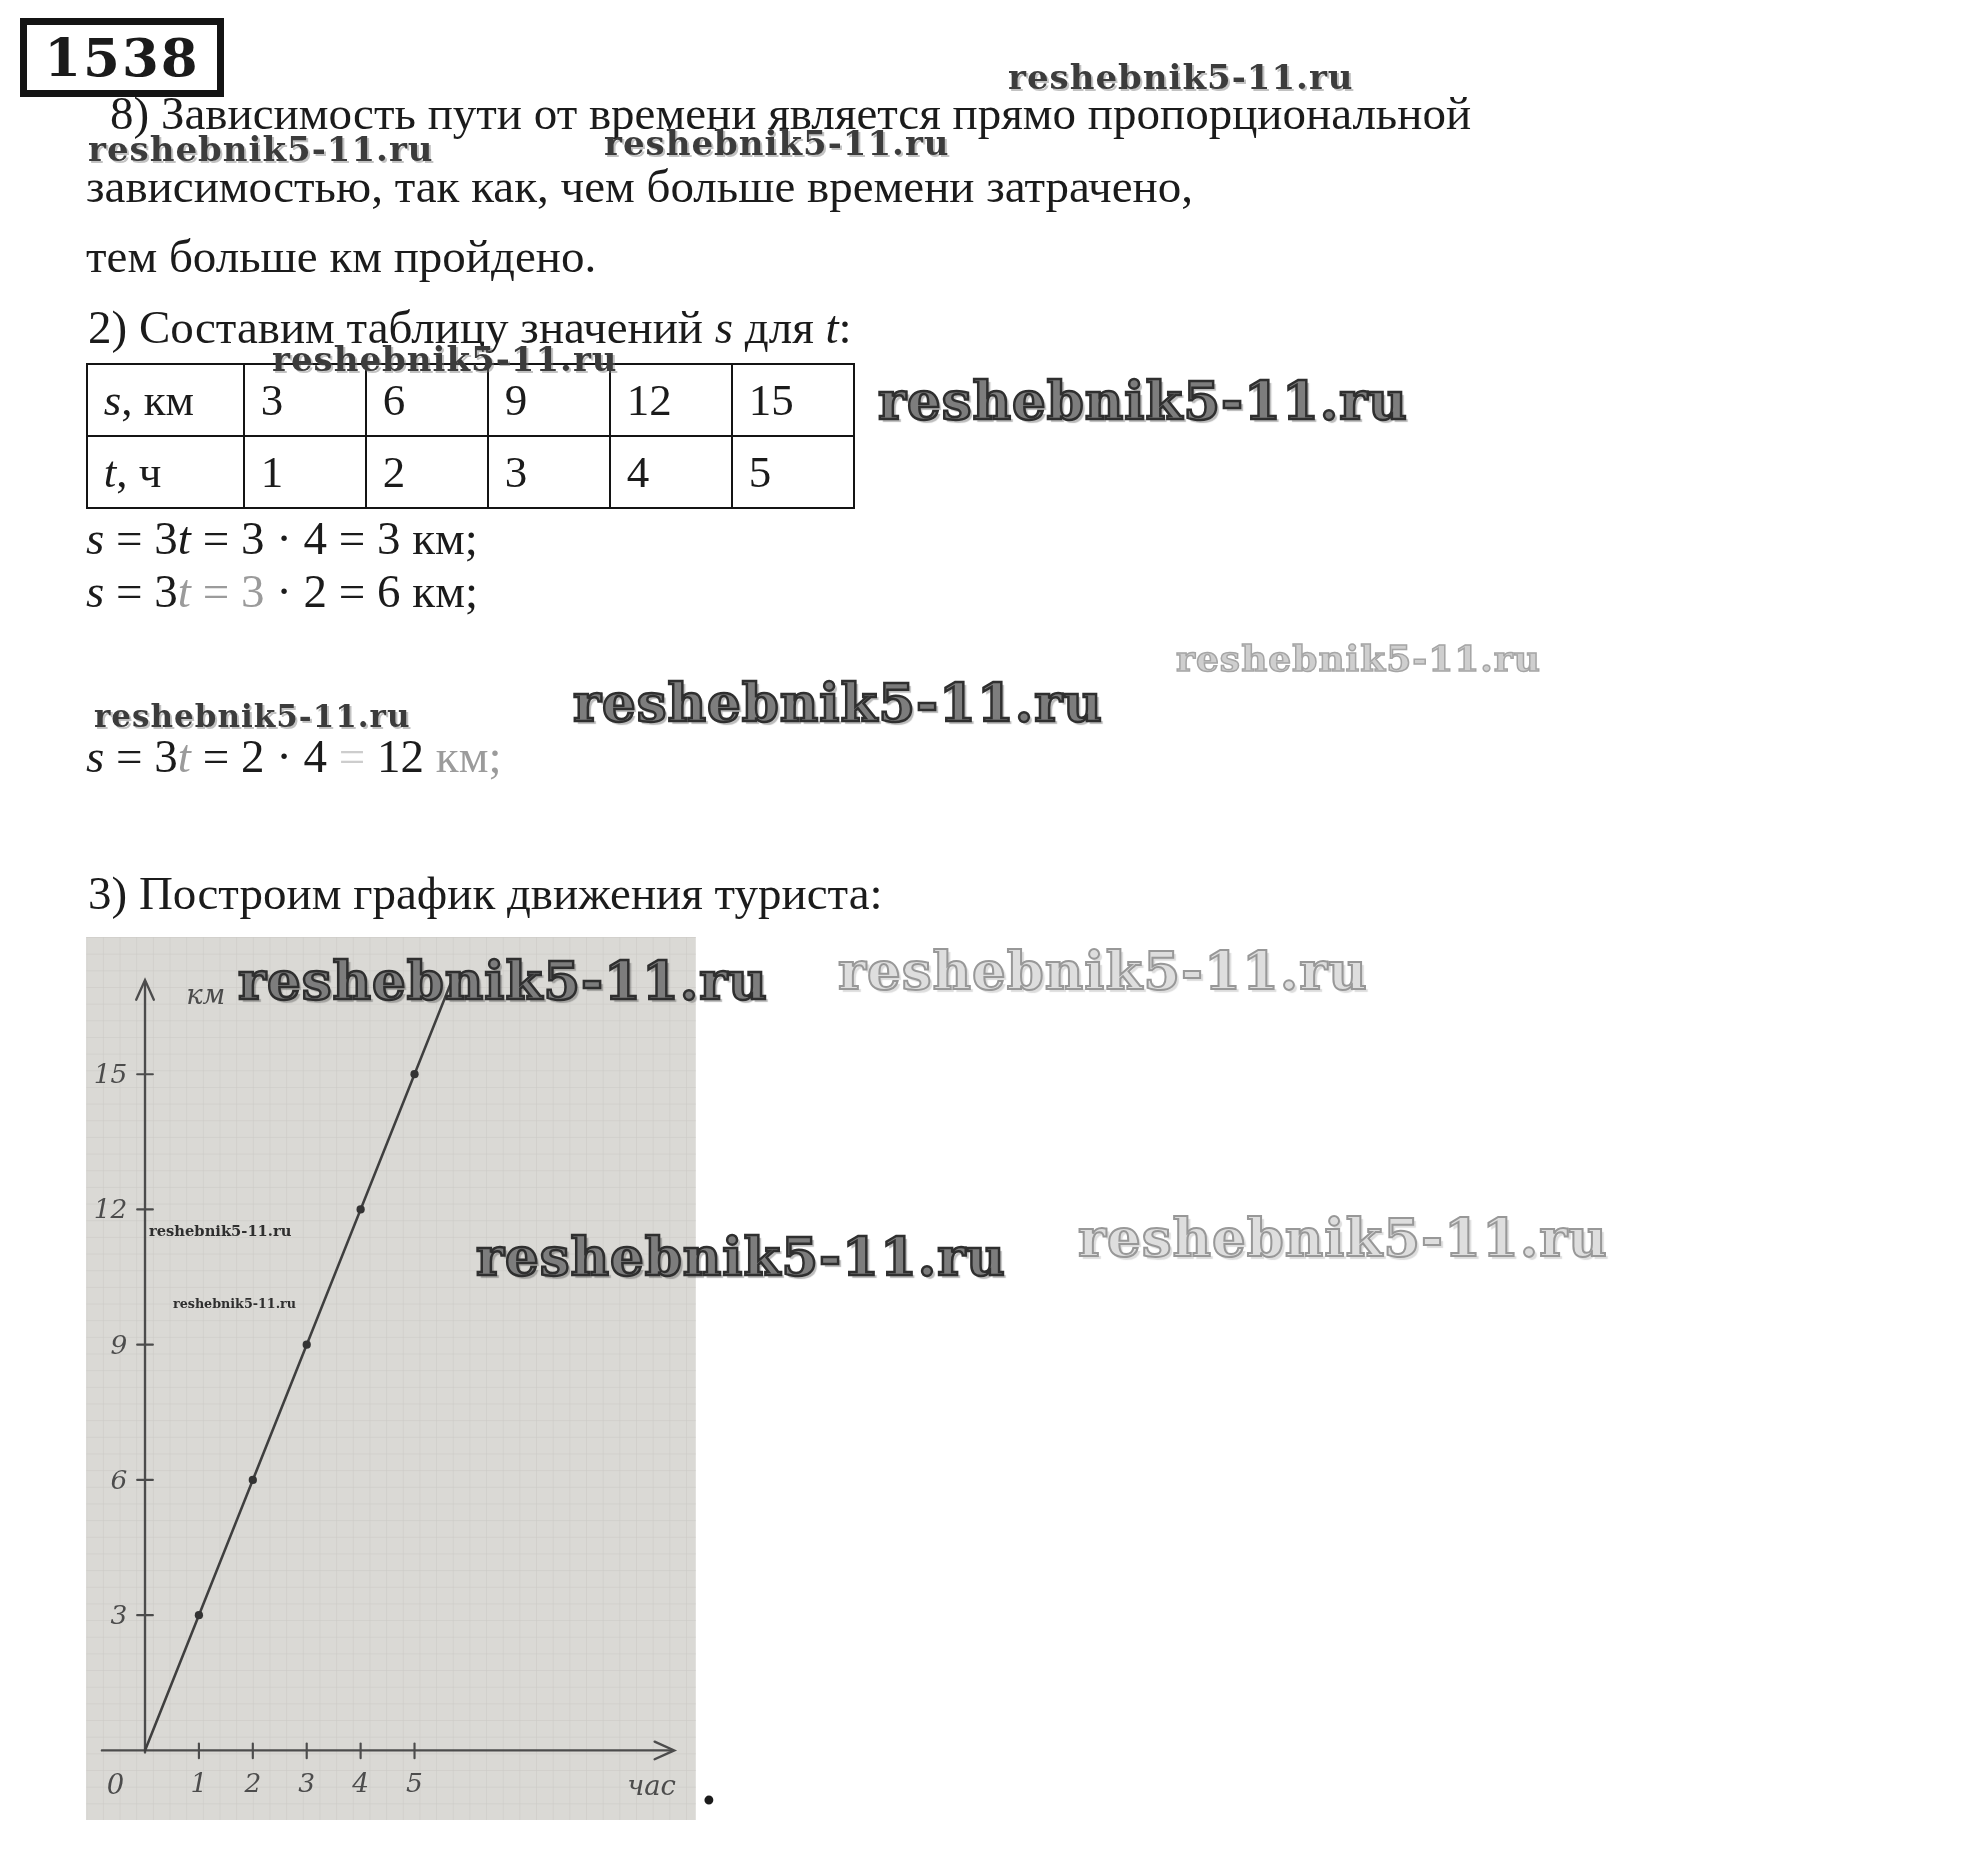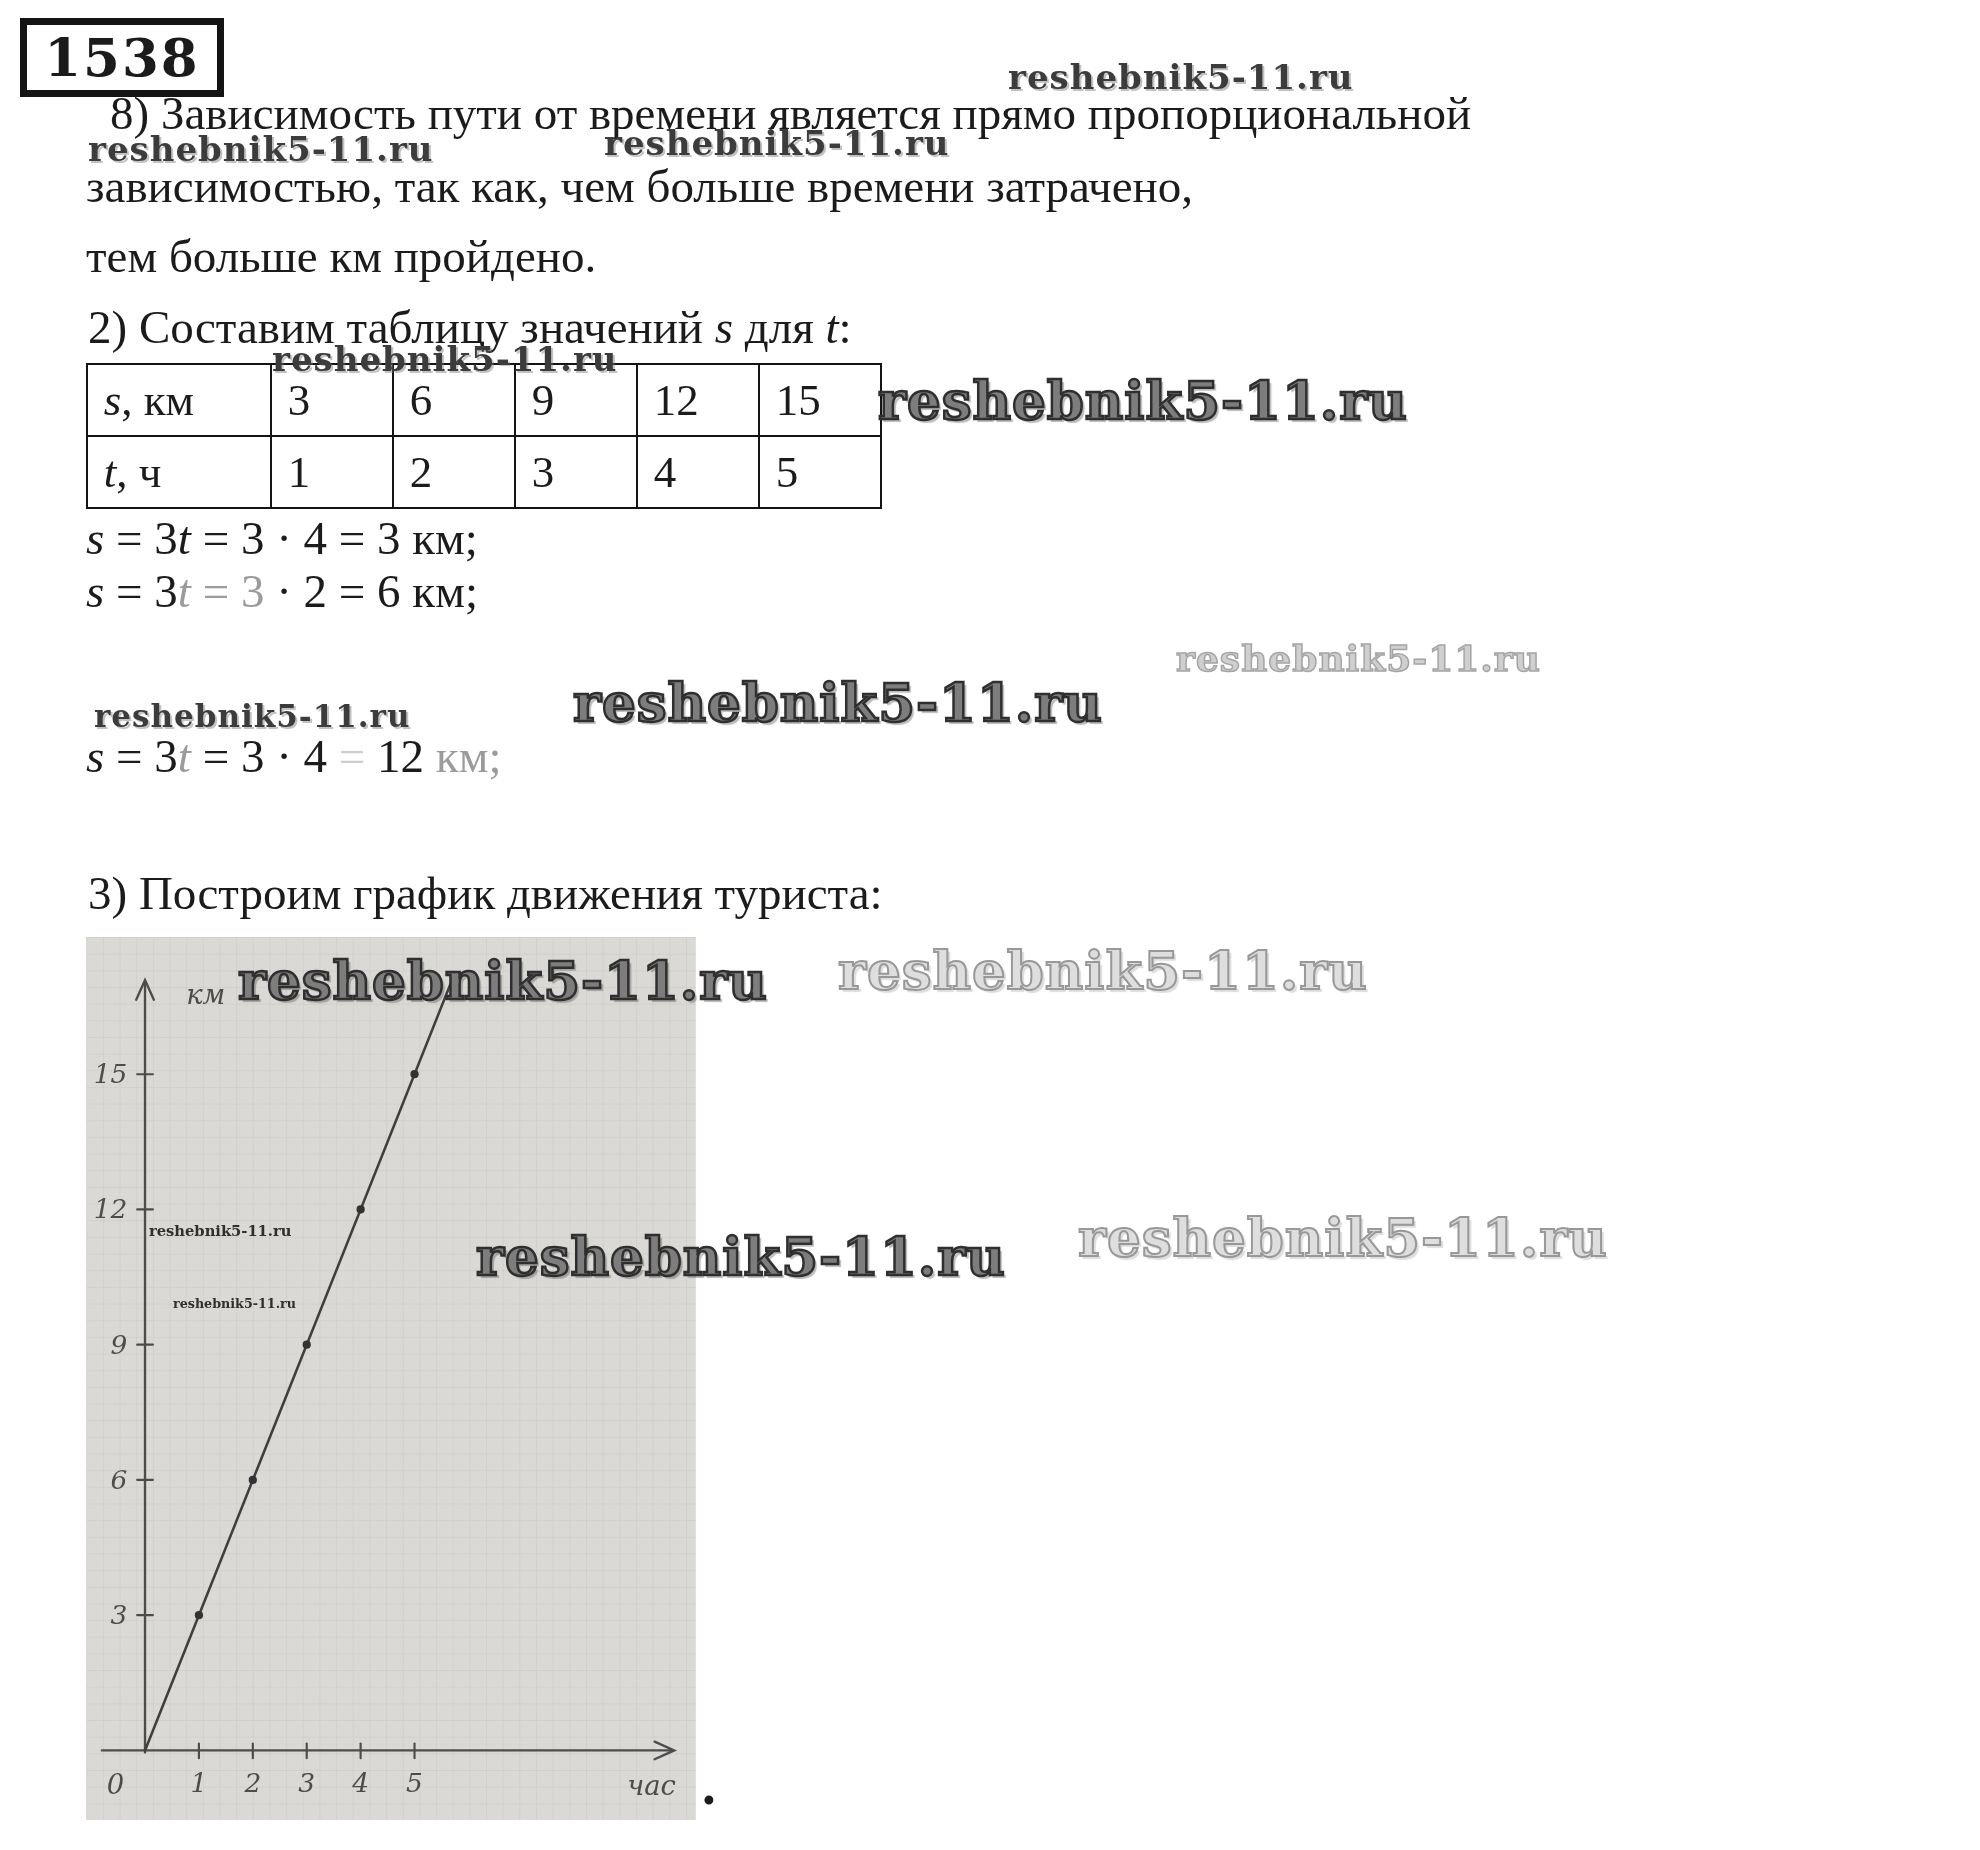--- a/index.html
+++ b/index.html
@@ -19,21 +19,21 @@
   .l3 { left:86px;  top:229px; }
   .step2 { left:88px; top:300px; }
   .step3 { left:88px; top:866px; }
   .equation { position:absolute; left:86px; font-size:47px; white-space:nowrap; }
   .e1 { top:511px; } .e2 { top:564px; } .e3 { top:657px; } .e4 { top:729px; } .e5 { top:802px; }
   .it { font-style:italic; }
   .f1 { color:#9b9b9b; }
   .f2 { color:#cdcdcd; }
   .values-table { position:absolute; left:86px; top:363px; border-collapse:collapse; font-size:45px; }
   .values-table td { border:2.9px solid #141414; height:72px; vertical-align:middle; padding-left:15.7px; }
-  .values-table td.lbl { width:184px; }
+  .values-table td.lbl { width:157px; }
   .values-table td.val { width:122px; }
   .graph { position:absolute; left:86px; top:937px; width:610px; height:883px; }
   .graph svg { display:block; }
   .trailing-period { position:absolute; left:702px; top:1754px; font-size:55px; font-weight:700; }
   .wm { position:absolute; font-family:"DejaVu Serif", serif; font-weight:700; white-space:nowrap; letter-spacing:1px; }
   .wm-dark-md { font-size:34px; color:#3c3c3c; text-shadow:2px 2px 0 rgba(120,120,120,0.45); }
   .wm-dark-lg { font-size:53px; color:#7d7d7d; -webkit-text-stroke:2.5px #2f2f2f; text-shadow:2.9px 2.9px 1px rgba(60,60,60,0.35); }
   .wm-gray-lg { font-size:53px; color:#dedede; -webkit-text-stroke:2px #989898; text-shadow:2.9px 2.9px 1px rgba(120,120,120,0.25); }
   .wm-gray-md { font-size:36px; color:#cfcfcf; -webkit-text-stroke:1.5px #a5a5a5; }
   .wm-sm { font-size:14.7px; color:#2f2f2f; letter-spacing:0; }
@@ -68,21 +68,21 @@
       <td class="val">2</td>
       <td class="val">3</td>
       <td class="val">4</td>
       <td class="val">5</td>
     </tr>
   </tbody>
     </table>
 
   <div class="equation e1"><span class="it">s</span><span> = 3</span><span class="it">t</span><span> = 3 · 4 = 3 км;</span></div>
   <div class="equation e2"><span class="it">s</span><span> = 3</span><span class="it f1">t</span><span class="f1"> = 3</span><span> · 2 = 6 км;</span></div>
-  <div class="equation e4"><span class="it">s</span><span> = 3</span><span class="it f1">t</span><span> = 3 · 4 </span><span class="f2">= </span><span>12</span><span class="f1"> км;</span></div>
+  <div class="equation e4"><span class="it">s</span><span> = 3</span><span class="it f1">t</span><span> = 2 · 4 </span><span class="f2">= </span><span>12</span><span class="f1"> км;</span></div>
 
   <div class="text-line step3">3) Построим график движения туриста:</div>
 
   <div class="graph">
     <svg id="chart-svg" width="610" height="883" viewBox="0 0 622 901">
       <defs>
         <pattern id="gridp" width="17" height="17" patternUnits="userSpaceOnUse">
           <path d="M 17 0 H 0 V 17" fill="none" stroke="#c9c8c4" stroke-width="1"></path>
         </pattern>
       </defs>

